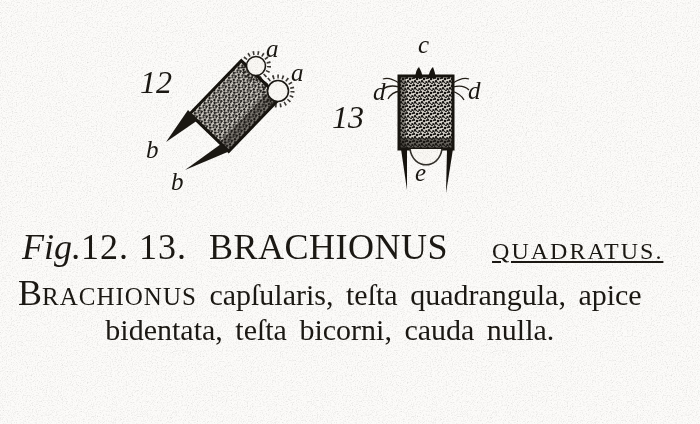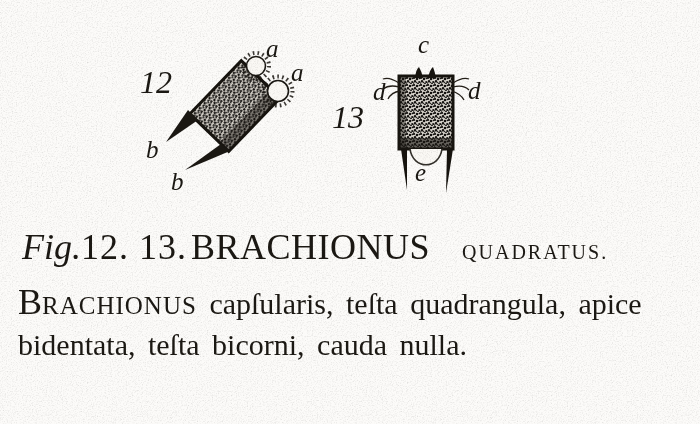--- a/index.html
+++ b/index.html
@@ -27,31 +27,32 @@
   .fig-number { font-size: 32px; }
 
   .caption {
     position: absolute;
     left: 22px; top: 229px;
     white-space: nowrap;
     line-height: 1;
     font-size: 36px;
   }
   .caption .fig-word { font-style: italic; margin-right: 0; }
-  .caption .fig-nums { margin-right: 4px; letter-spacing: 1px; }
-  .caption .genus { letter-spacing: 0.5px; margin-right: 32px; }
-  .caption .species { font-size: 20px; letter-spacing: 2px; }
+  .caption .fig-nums { margin-right: 22px; letter-spacing: 1px; }
+  .caption .genus { letter-spacing: 0.5px; margin-right: 44px; }
+  .caption .species { font-size: 24px; letter-spacing: 2px; text-decoration: underline; }
 
   .desc {
     position: absolute;
-    left: 18px; top: 283px;
+    left: 18px; top: 277px;
     font-size: 30px;
-    line-height: 39px;
+    line-height: 33px;
     word-spacing: 5px;
     white-space: nowrap;
+    text-align: center;
   }
   .desc .lead-cap { font-size: 36px; }
   .desc .smallcaps { font-size: 25px; letter-spacing: 1px; }
 </style>
 </head>
 <body>
 
 <div class="page">
 
   <svg class="plate" width="700" height="424" viewBox="0 0 700 424">

